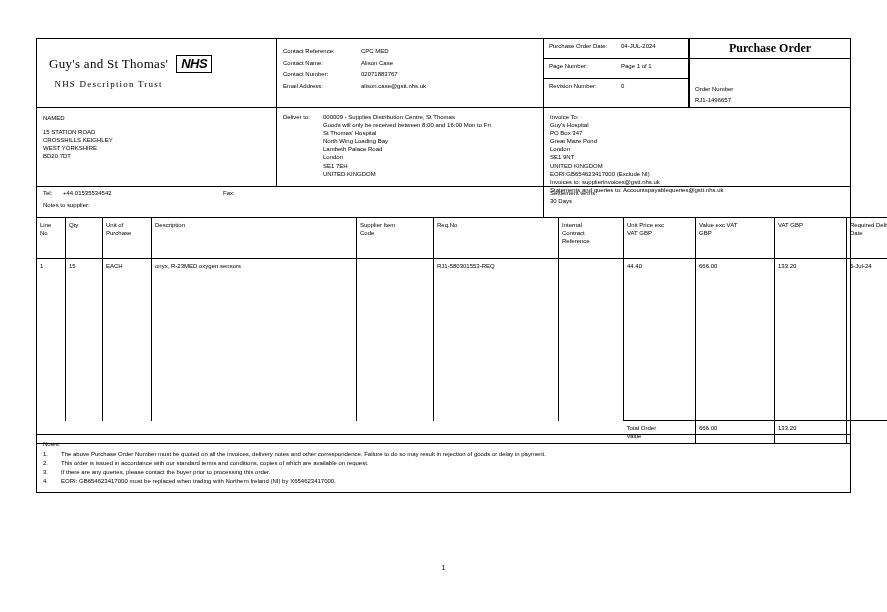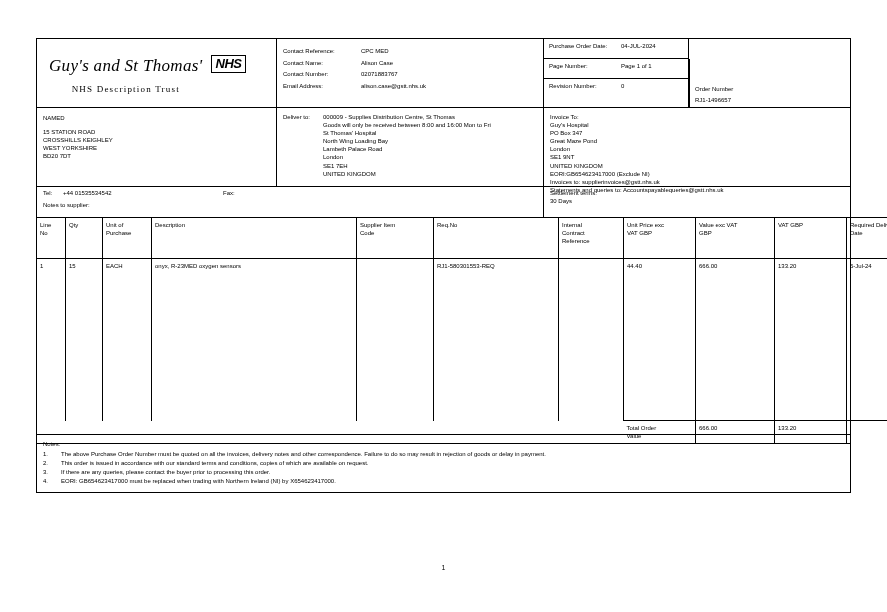--- a/index.html
+++ b/index.html
@@ -42,24 +42,23 @@
     position: relative;
   }
   .logo-wrap {
     position: absolute;
     left: 12px; top: 16px;
     display: flex;
     align-items: flex-start;
   }
   .trust-name {
     font-family: "Liberation Serif", serif;
-    font-size: 17px;
+    font-size: 13px;
     letter-spacing: 0.3px;
     white-space: nowrap;
-    font-style: italic;
   }
   .trust-sub {
     font-family: "Liberation Serif", serif;
     font-size: 9px;
     letter-spacing: 1.2px;
     text-align: center;
     margin-top: 5px;
     white-space: nowrap;
   }
   .nhs-box {
@@ -245,20 +244,23 @@
         </div>
       </div>
 
       <div class="po-right">
         <div class="po-right-row" style="flex:1;">
           <div class="po-left-col bb br">
             <div class="small-cell" style="display:flex;">
               <div style="width:72px;">Purchase Order Date:</div>
               <div>04-JUL-2024</div>
             </div>
+          </div>
+          <div class="po-title-cell bb">
+            <div class="po-title">Purchase Order</div>
           </div>
         </div>
         <div class="po-right-row" style="flex:1;">
           <div class="po-left-col bb br">
             <div class="small-cell" style="display:flex;">
               <div style="width:72px;">Page Number:</div>
               <div>Page 1 of 1</div>
             </div>
           </div>
           <div class="po-title-cell"></div>

